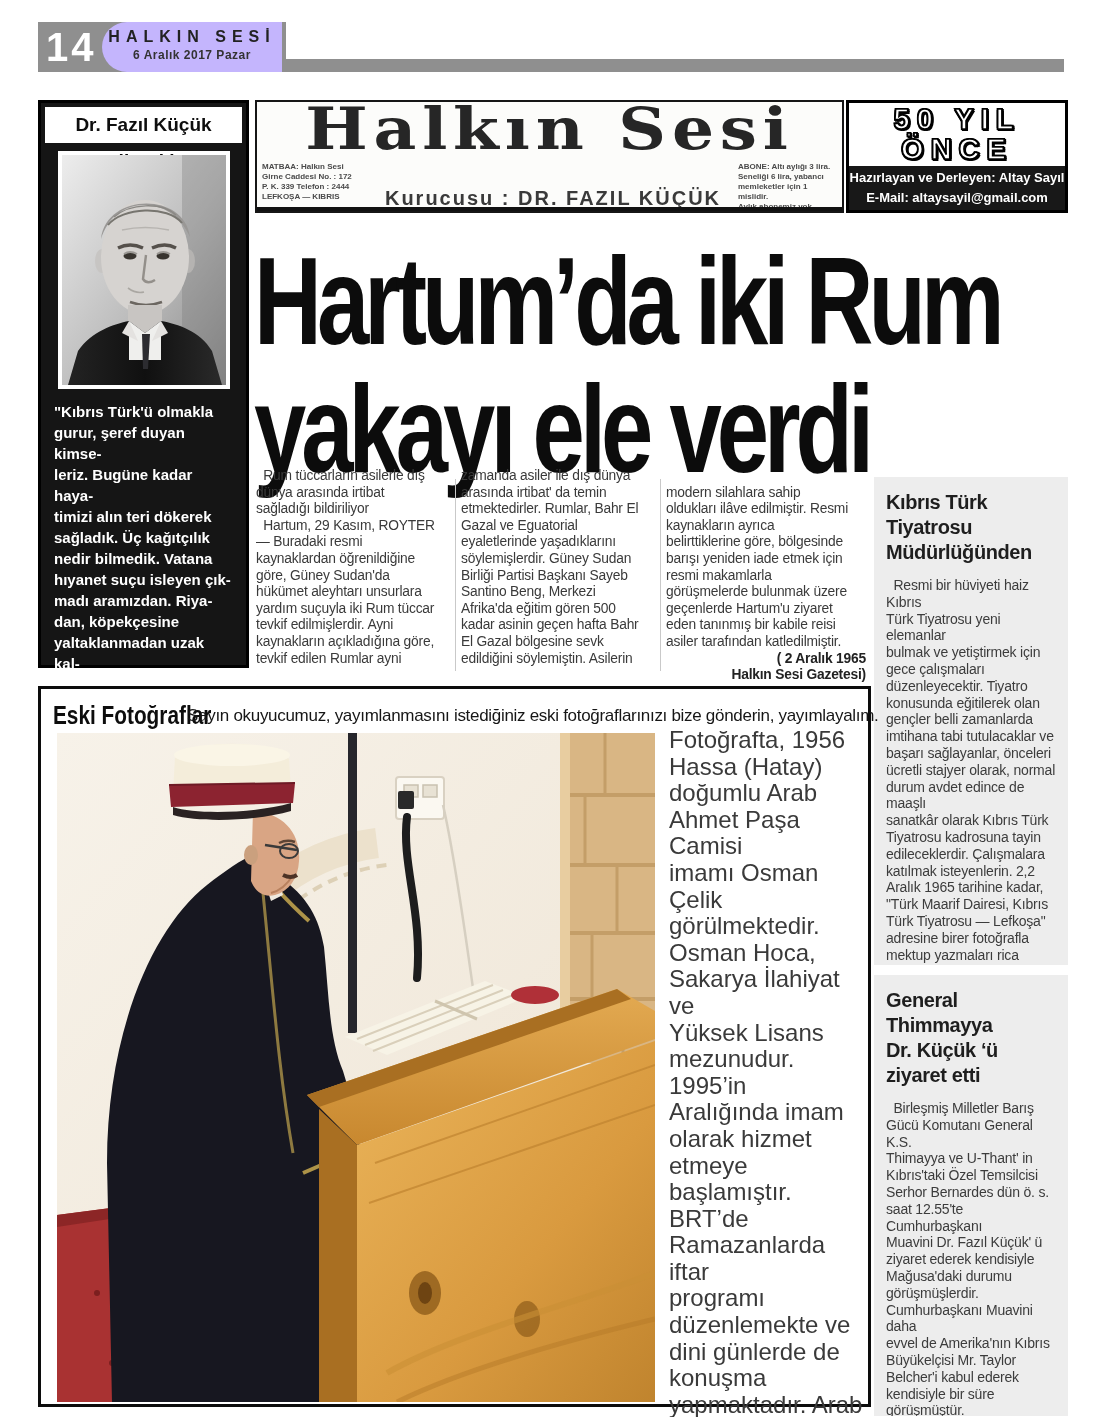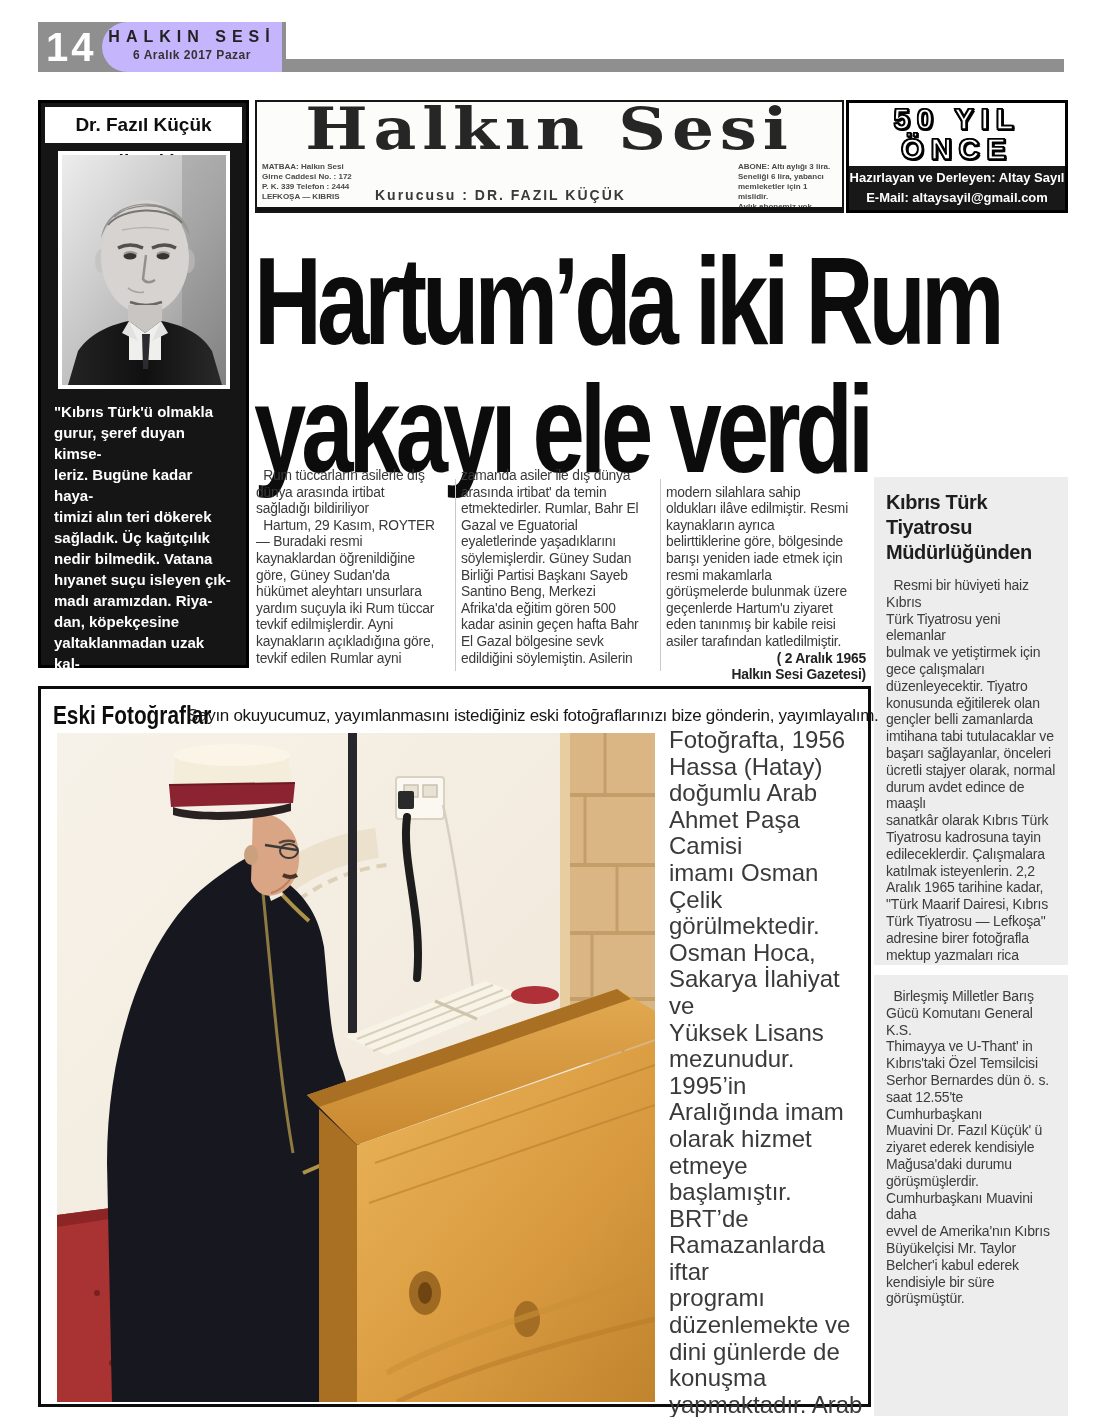--- a/index.html
+++ b/index.html
@@ -29,22 +29,22 @@
   .masthead { position:absolute; left:255px; top:100px; width:589px; height:113px; border:2px solid #161616; background:#fcfcfa; overflow:hidden; }
   .m-title { position:absolute; left:0; top:-8px; width:100%; text-align:center;
     font-family:"DejaVu Serif", serif; font-weight:700; font-size:57px; color:#262626;
     letter-spacing:5px; transform:scaleX(1.16) scaleY(1.02); transform-origin:center top; white-space:nowrap; }
   .m-colophon { position:absolute; top:60px; width:112px; font-size:8px; font-weight:700; color:#4a4a4a;
     line-height:10px; white-space:pre-line; filter:blur(0.6px); }
   .m-left { left:5px; }
   .m-right { right:4px; width:100px; }
   .m-motto { position:absolute; left:118px; top:55px; width:356px; height:24px; background:#141414;
     color:#f6f6f6; text-align:center; font-weight:700; font-size:14px; line-height:24px; letter-spacing:1.5px; white-space:pre; }
-  .m-founder { position:absolute; left:118px; top:85px; width:356px; 
-    font-weight:700; font-size:14px; letter-spacing:2px; color:#3a3a3a; }
+  .m-founder { position:absolute; left:118px; top:85px; width:356px; text-align:center;
+    font-weight:700; font-size:20px; letter-spacing:2px; color:#3a3a3a; }
   .m-rule { position:absolute; left:0; bottom:0; width:100%; height:4px; background:#111; }
 
   
   .fifty-box { position:absolute; left:846px; top:100px; width:222px; height:113px; border:3px solid #000; background:#fff; }
   .fifty-top { height:63px; text-align:center; padding-top:1px; }
   .fifty-line { font-weight:700; font-size:29px; line-height:30px; letter-spacing:7px; color:#fff;
     -webkit-text-stroke:1.6px #000;
     text-shadow:2px 2px 0 #000, -1px -1px 0 #000, 1px -1px 0 #000, -1px 1px 0 #000, 2px 0 0 #000, 0 2px 0 #000; }
   .fifty-bottom { background:#181818; color:#fff; height:44px; text-align:center; font-weight:700; font-size:13px; line-height:20px; padding-top:2px; }
 
@@ -361,20 +361,24 @@
 konuşma
 yapmaktadır. Arab
 Ahmet Paşa
 Camisi’nde görülen
 fotoğrafı 39-40
 yaşlarında iken
 çekilmiş fotoğrafıdır.</div>
   </div>
 
   <div class="panel panel-2">
+    <div class="panel-title">General
+Thimmayya
+Dr. Küçük ‘ü
+ziyaret etti</div>
     <div class="panel-body">&nbsp;&nbsp;Birleşmiş Milletler Barış
 Gücü Komutanı General K.S.
 Thimayya ve U-Thant' in
 Kıbrıs'taki Özel Temsilcisi
 Serhor Bernardes dün ö. s.
 saat 12.55'te Cumhurbaşkanı
 Muavini Dr. Fazıl Küçük' ü
 ziyaret ederek kendisiyle
 Mağusa'daki durumu
 görüşmüşlerdir.

